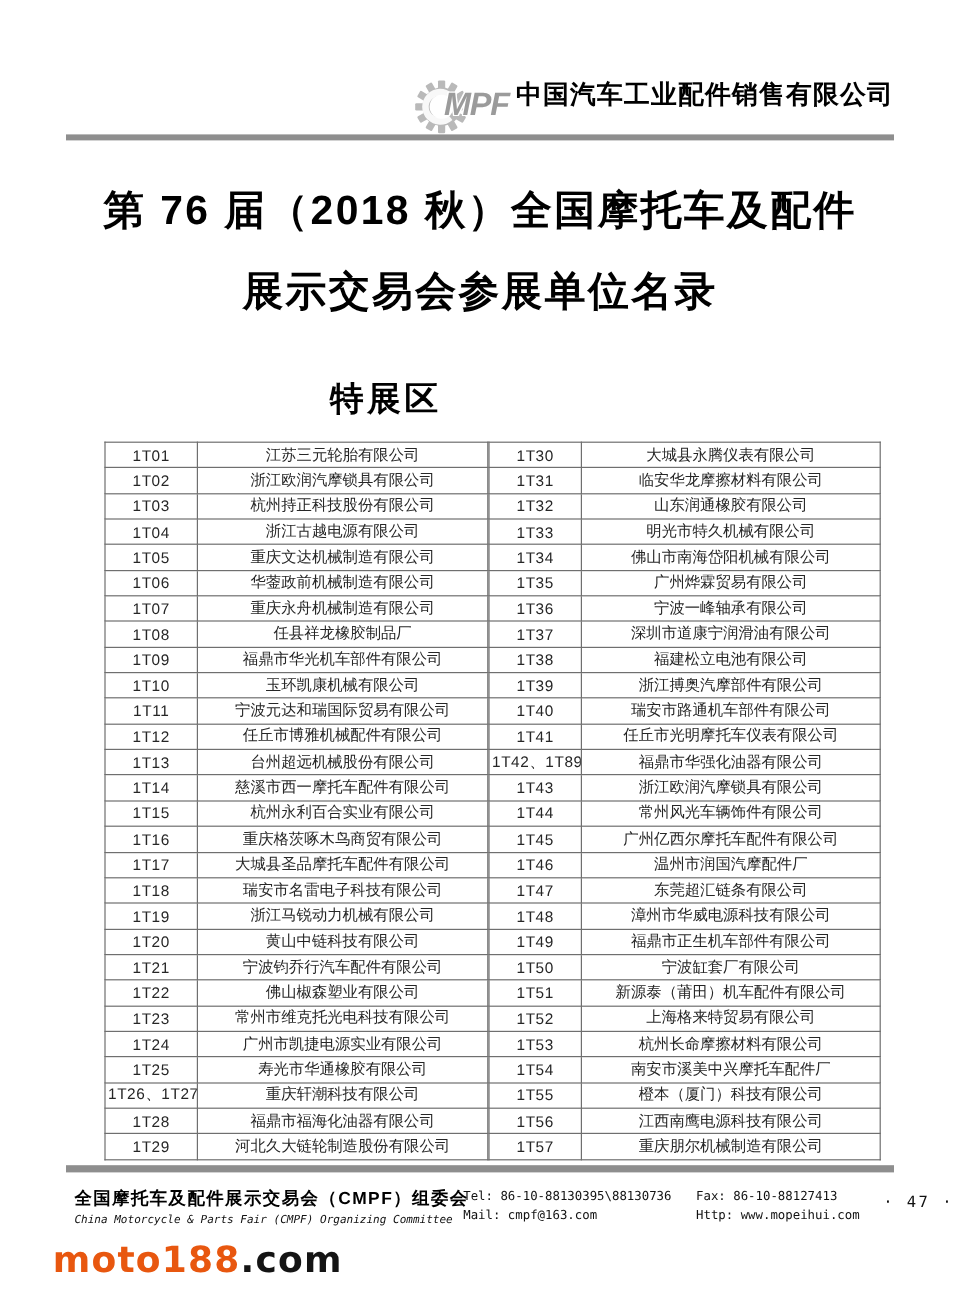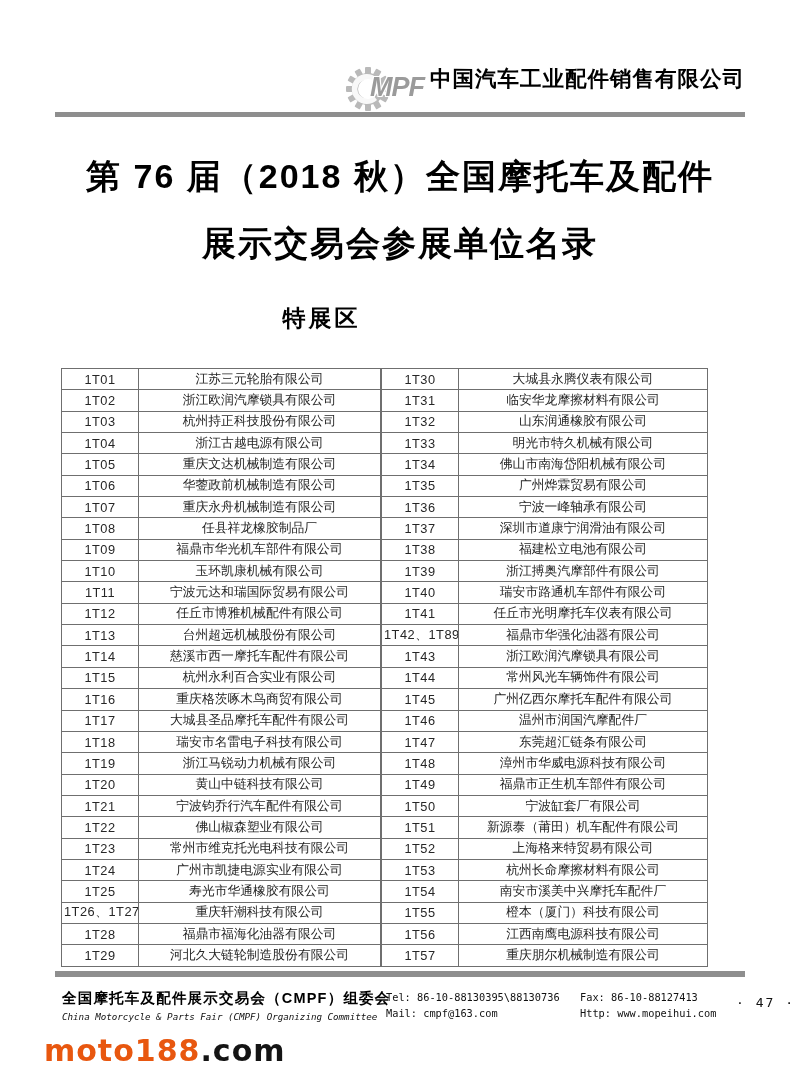--- a/index.html
+++ b/index.html
@@ -32,28 +32,28 @@
     position:absolute;top:112px;left:55px;width:690px;height:5px;
     background:#8e8e8e;
   }
   
   .doc-title{
     position:absolute;top:143px;left:0;width:800px;
     text-align:center;font-weight:bold;font-size:34px;color:#000;
     letter-spacing:2px;line-height:67px;
   }
   .section-title{
-    position:absolute;top:303px;left:0;width:643px;
-    text-align:center;font-weight:bold;font-size:23px;color:#000;
+    position:absolute;top:314px;left:0;width:643px;
+    text-align:center;font-weight:bold;font-size:28px;color:#000;
     letter-spacing:3px;
   }
   
   .tables-wrap{
     position:absolute;top:368px;left:61px;width:673px;
-    display:flex;justify-content:flex-start;
+    display:flex;justify-content:flex-end;
   }
   table.booth-table{
     border-collapse:collapse;table-layout:fixed;
   }
   table.tbl-left{width:320px;}
   table.tbl-right{width:327px;}
   table.booth-table td{
     border:1px solid #6f6f6f;
     height:20.35px;
     text-align:center;vertical-align:middle;

